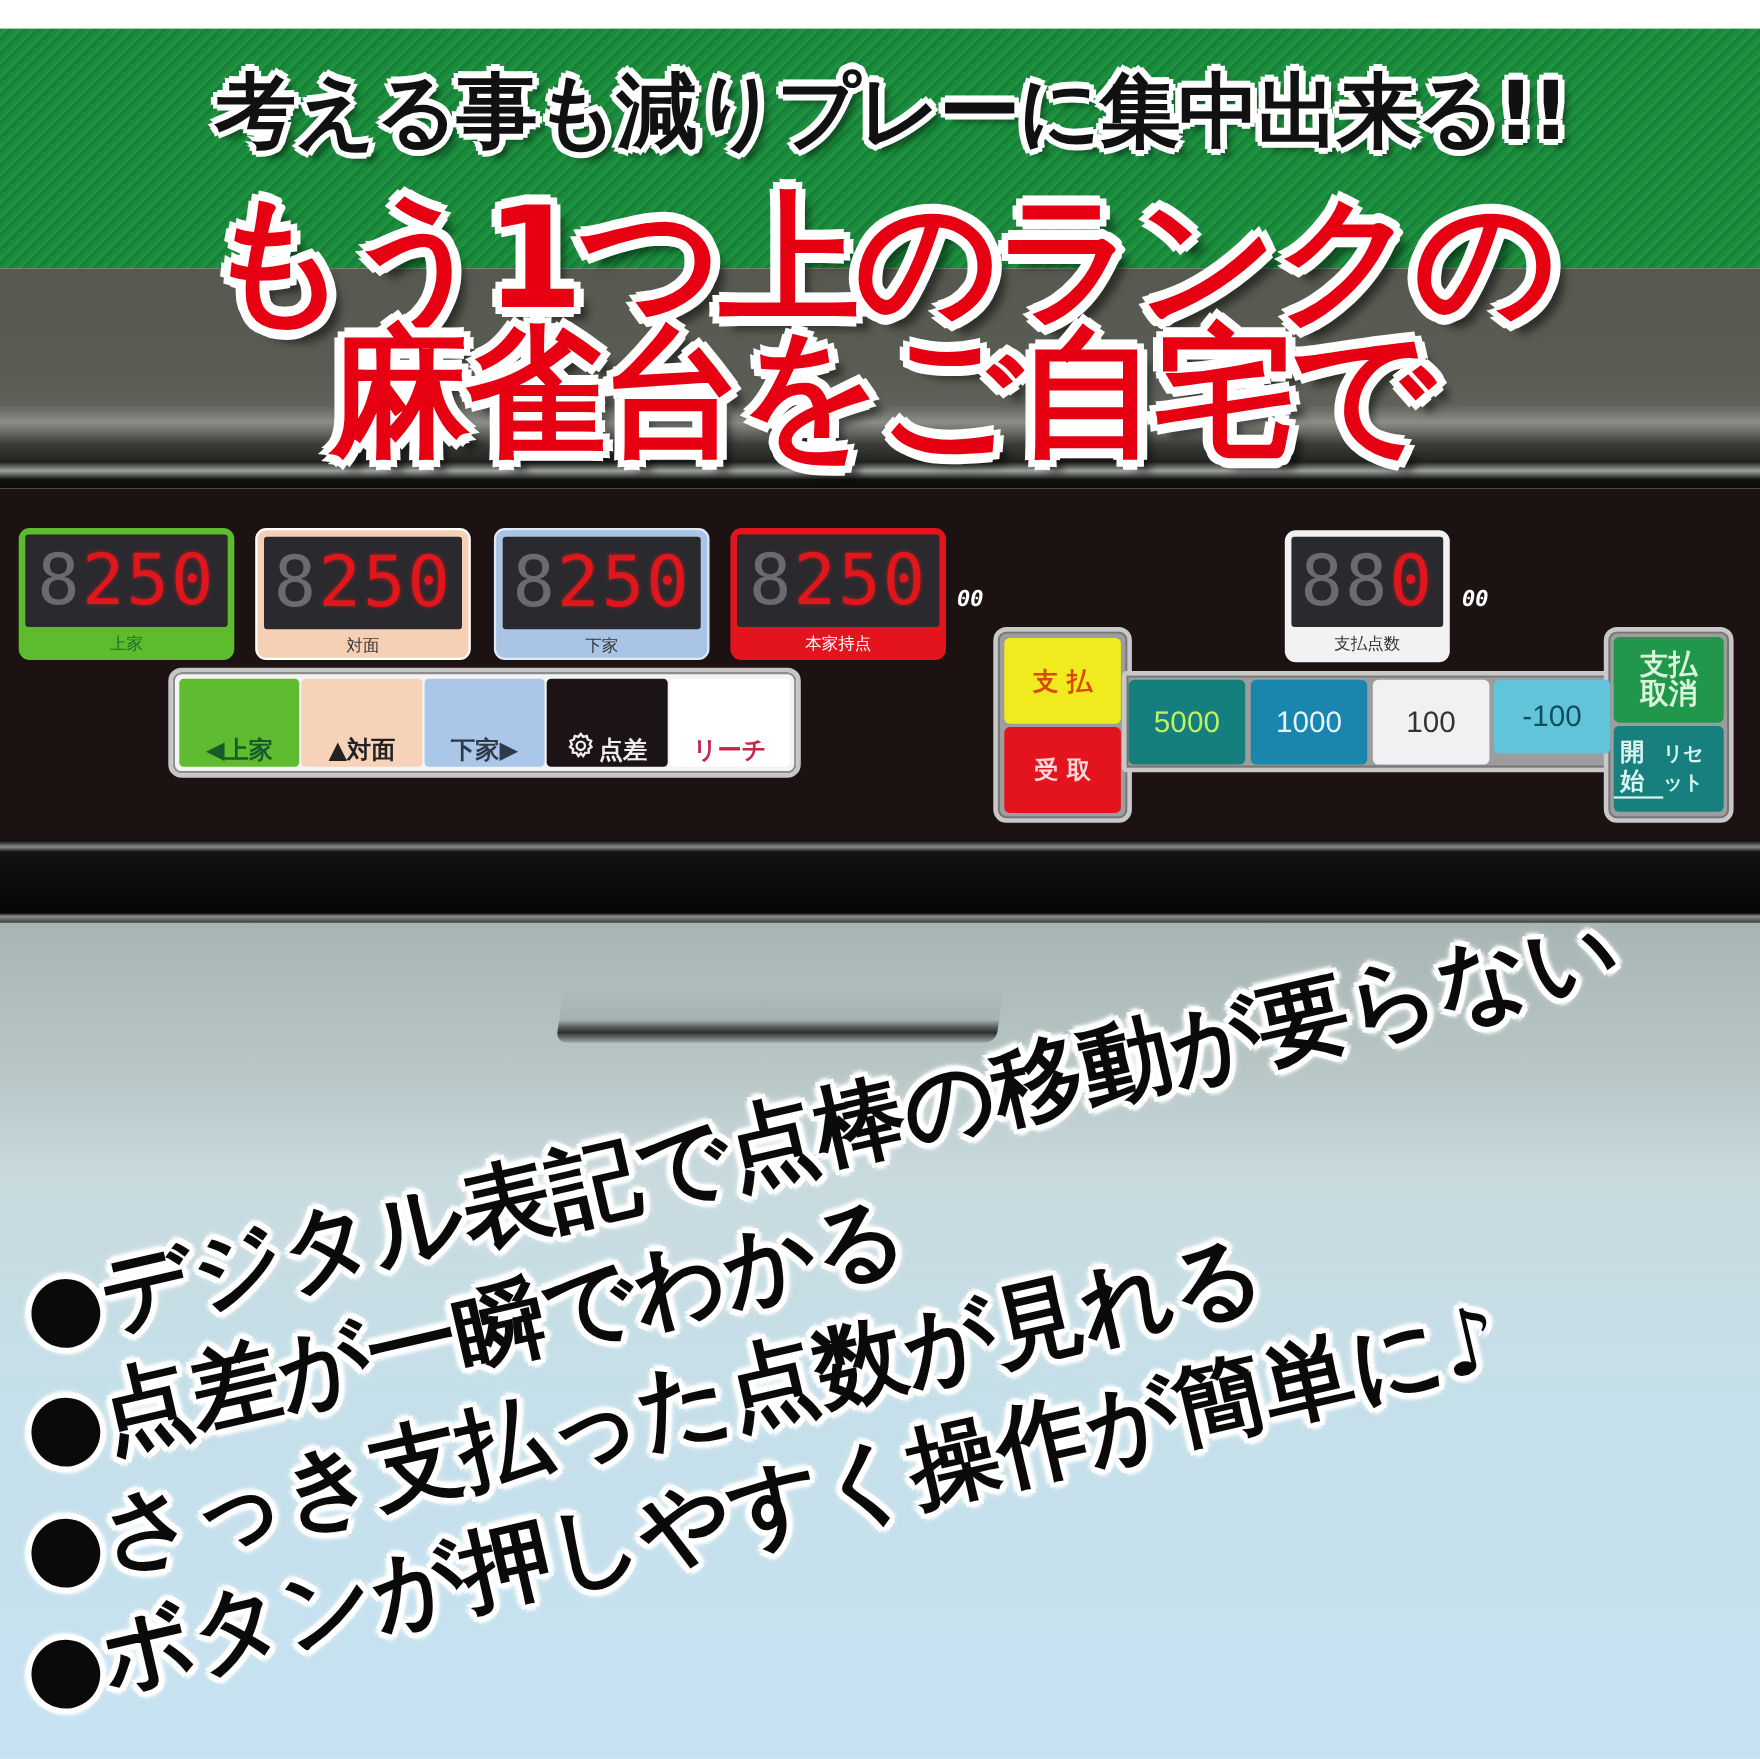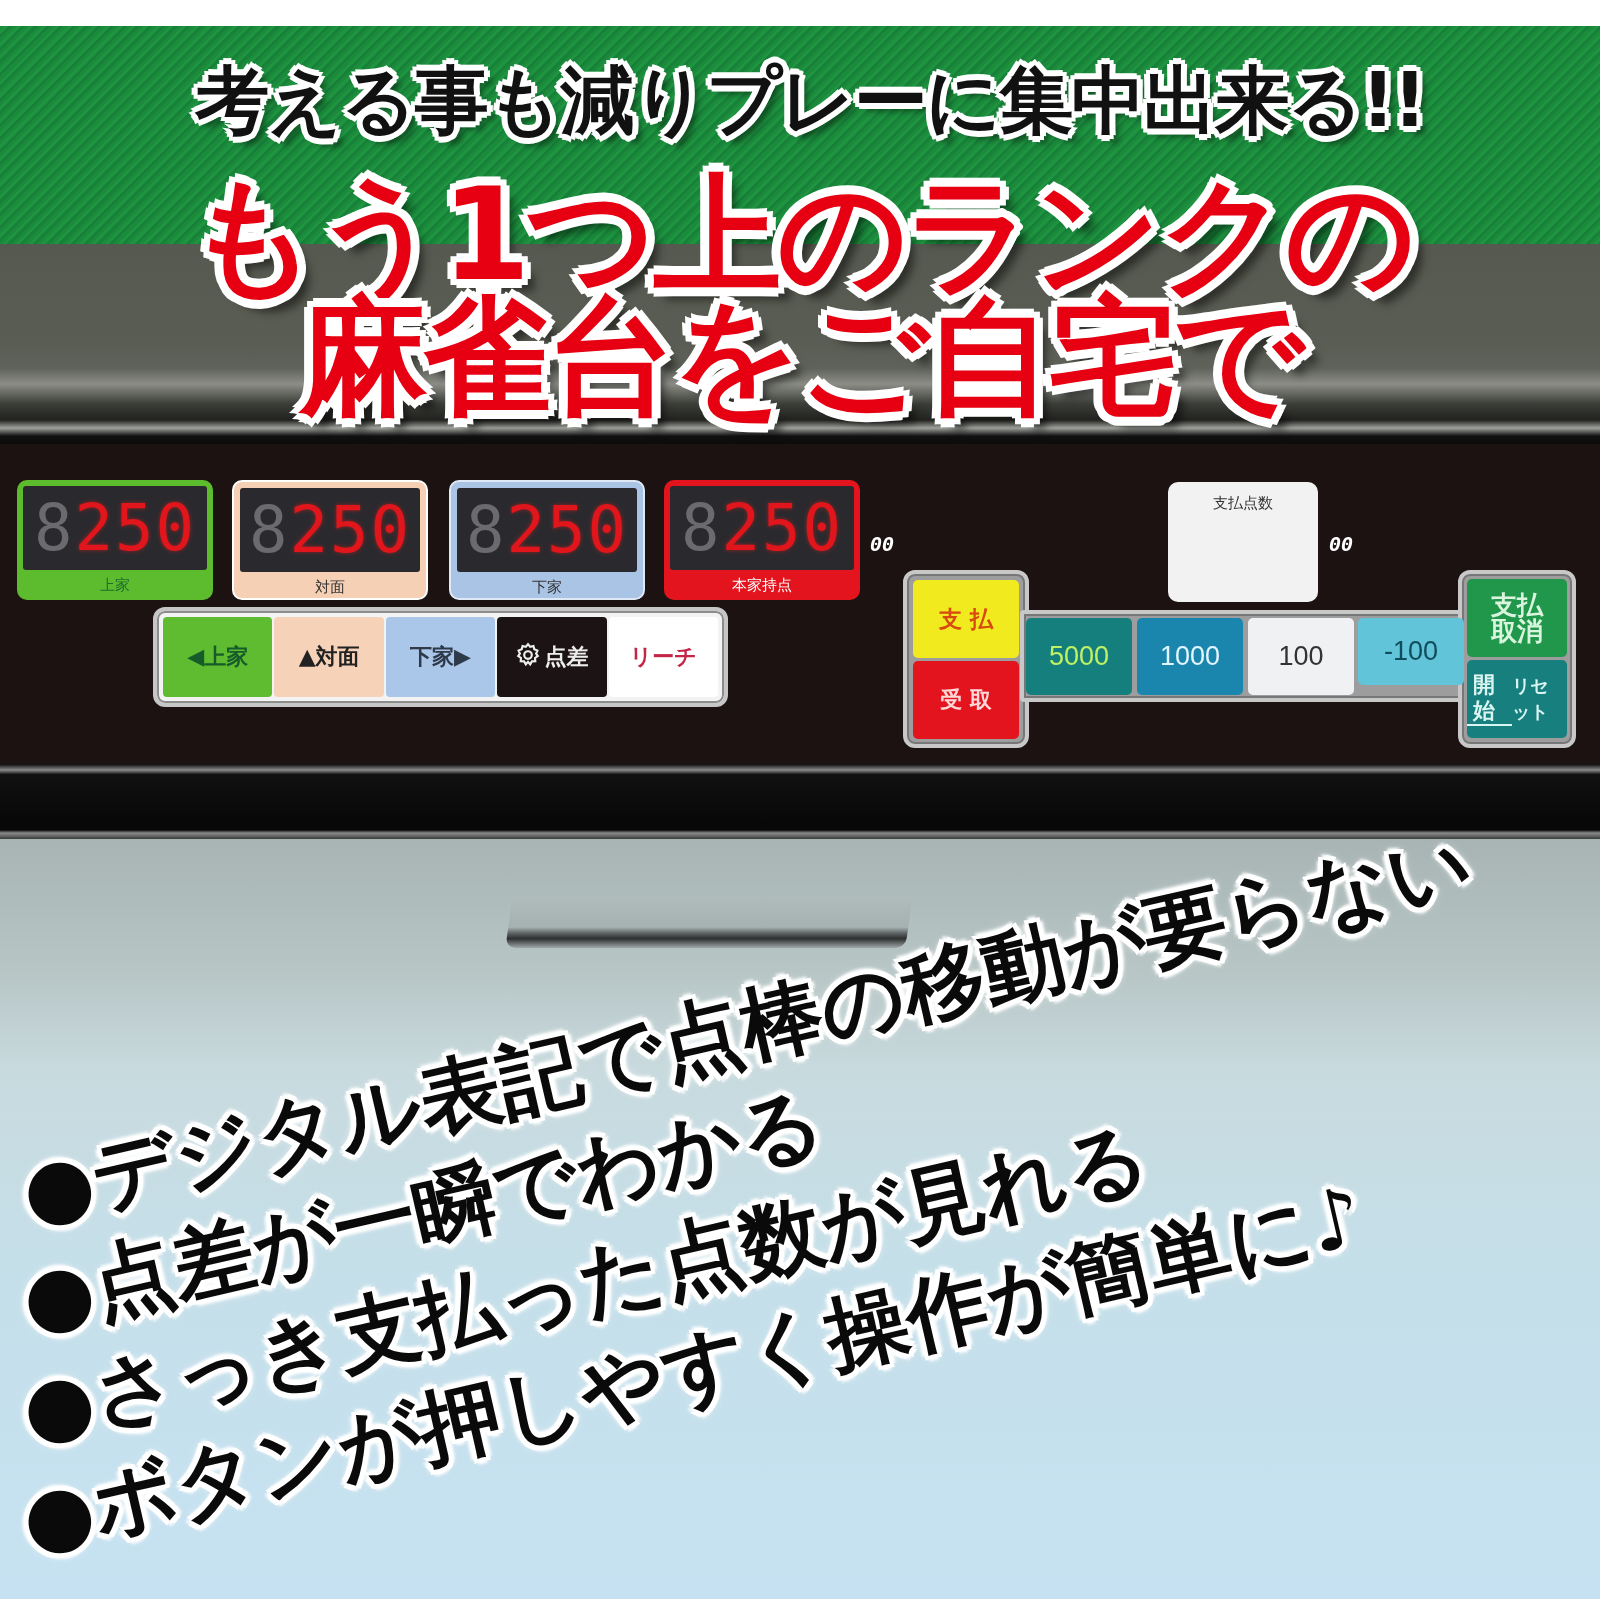--- a/index.html
+++ b/index.html
@@ -38,21 +38,21 @@
     font-family: "DejaVu Sans Mono", monospace; font-size: 64px; letter-spacing: 2px; }
   .seg-off { color: #6b6b6e; }
   .seg-on { color: #e0161c; text-shadow: 0 0 4px rgba(255,30,30,.5); }
   .score-label { height: 30px; line-height: 30px; text-align: center; font-size: 15px; }
   .unit { position: absolute; font-family: "DejaVu Sans Mono", monospace; font-weight: bold; font-size: 20px; color: #fff;
     font-style: italic; }
 
   
   .dir-strip { position: absolute; left: 153px; top: 607px; width: 575px; height: 100px; border: 4px solid #c6c6c6;
     border-radius: 12px; background: #f3f3f3; padding: 6px; display: flex; gap: 2px; box-shadow: inset 0 0 0 2px #8c8c8c; }
-  .dir-btn { flex: 1; display: flex; align-items: center; justify-content: center; font-size: 22px; font-weight: bold; border-radius: 4px; }
+  .dir-btn { flex: 1; display: flex; align-items: flex-end; justify-content: center; font-size: 22px; font-weight: bold; border-radius: 4px; }
 
   
   .pay-frame { position: absolute; border: 4px solid #c8c8c8; background: #9d9d9d; box-shadow: inset 0 0 0 2px #777; }
   .btn { position: absolute; display: flex; align-items: center; justify-content: center; border-radius: 5px; font-weight: bold; }
   .num-btn { font-size: 27px; font-family: "Liberation Sans", sans-serif; font-weight: normal; }
 
   
   .bullet-line { position: absolute; white-space: nowrap; font-family: "DejaVu Serif", serif; font-weight: bold;
     font-size: 82px; color: #0a0a0a; transform-origin: left bottom;
     text-shadow: 4px 4px 0 #fff, -4px -4px 0 #fff, 4px -4px 0 #fff, -4px 4px 0 #fff,
@@ -96,20 +96,24 @@
 <div class="score-box" style="left:664px;background:#e3141d;">
   <div class="score-screen">
     <span class="seg-off">8</span>
       <span class="seg-on">250</span>
   </div>
   <div class="score-label" style="color:#fff">本家持点</div>
 </div>
 <div class="unit" style="left:870px;top:532px;">00</div>
 
 <div class="score-box" style="left:1168px;top:482px;width:150px;background:#f2f2f2;">
+  <div class="score-screen" style="height:82px;">
+    <span class="seg-off">88</span>
+      <span class="seg-on">0</span>
+  </div>
   <div class="score-label" style="color:#333">支払点数</div>
 </div>
 <div class="unit" style="left:1329px;top:532px;">00</div>
 
 <div class="dir-strip">
   <div class="dir-btn" style="background:#5fbb30;color:#165b2a;">
     <span>◀上家</span>
   </div>
   <div class="dir-btn" style="background:#f6d2b8;color:#222;">
     <span>▲対面</span>

